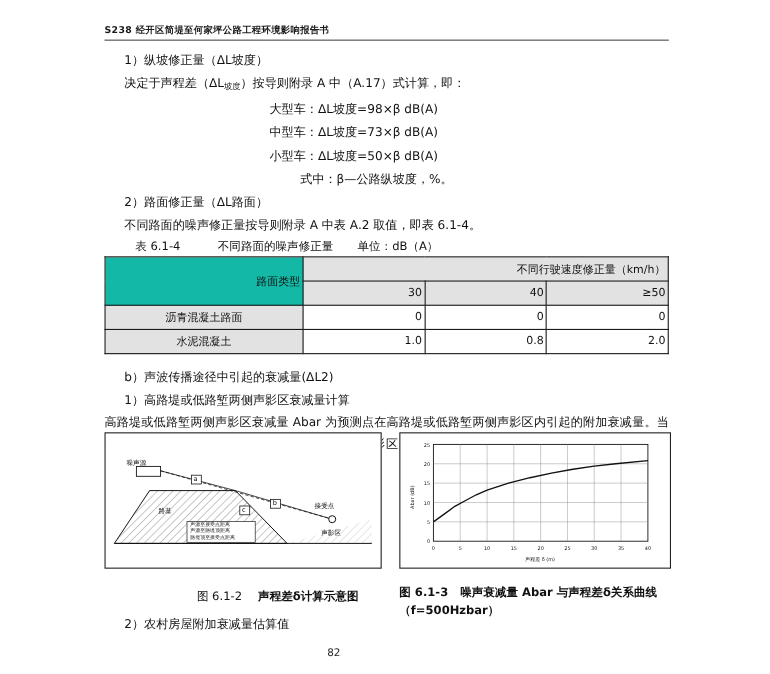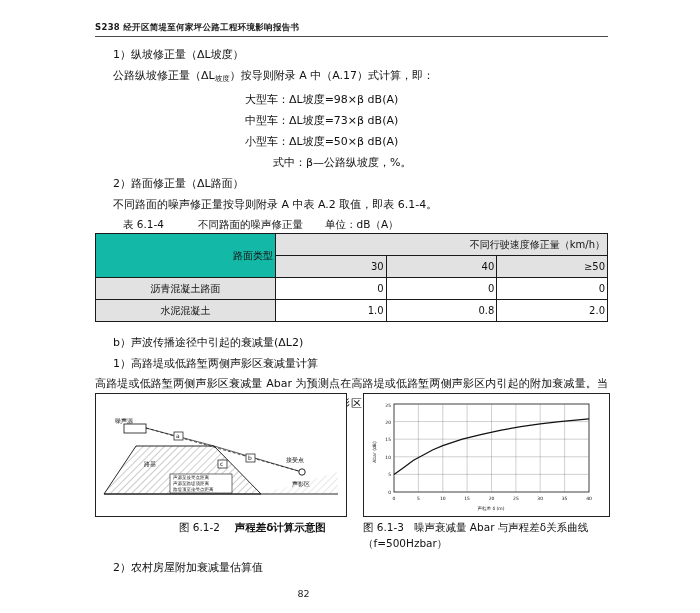--- a/index.html
+++ b/index.html
@@ -124,23 +124,23 @@
     left: 0px; top: 0px; width: 250px; height: 122px;
   }
   #fig2 {
     left: 268px; top: 0px; width: 245px; height: 122px;
   }
   .fig-cap {
     position: absolute;
     font-size: 10.5px;
     white-space: nowrap;
   }
-  #cap1 { left: 40px; top: 128px; font-weight: bold; padding-left: 44px; }
+  #cap1 { left: 40px; top: 142px; font-weight: bold; padding-left: 44px; }
   #cap1 .num { font-weight: normal; }
-  #cap2 { left: 268px; top: 126px; font-weight: normal; line-height: 16px; white-space: normal; width: 250px;}
+  #cap2 { left: 268px; top: 138px; font-weight: bold; line-height: 16px; white-space: normal; width: 250px;}
   .foot-note {
     position: absolute;
     left: 113px;
     top: 560px;
     font-size: 11px;
   }
   .pagenum {
     position: absolute;
     left: 0; top: 588px;
     width: 607px;
@@ -162,21 +162,21 @@
 <div class="page">
 
   <div class="header">S238 经开区简堤至何家坪公路工程环境影响报告书</div>
   <div class="header-rule"></div>
 
   <div class="body-area">
 
     <div class="line indent1">1）纵坡修正量（ΔL坡度）</div>
 
     <div class="line indent2">
-      <span>公路纵坡修正量（ΔL</span><sub>坡度</sub><span>）按导则附录 A 中（A.17）式计算，即：</span>
+      <span>决定于声程差（ΔL</span><sub>坡度</sub><span>）按导则附录 A 中（A.17）式计算，即：</span>
     </div>
 
     <div class="line center-ish">
       <span>大型车：</span><span>ΔL坡度=98×β  dB(A)</span>
     </div>
     <div class="line center-ish">
       <span>中型车：</span><span>ΔL坡度=73×β  dB(A)</span>
     </div>
     <div class="line center-ish">
       <span>小型车：</span><span>ΔL坡度=50×β   dB(A)</span>

